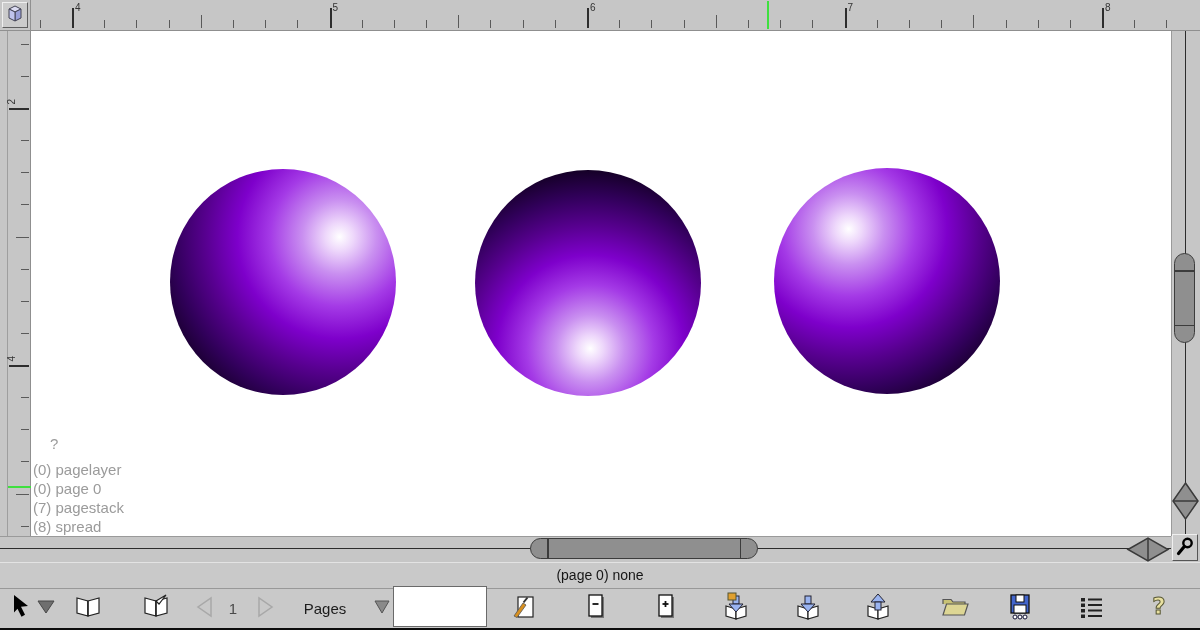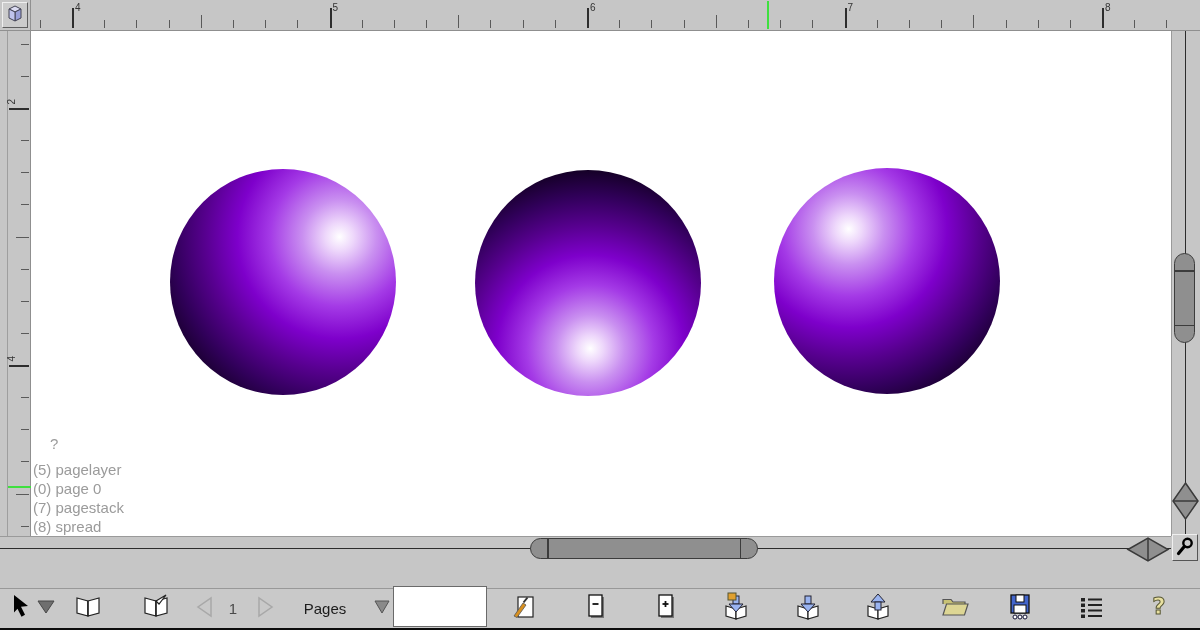--- a/index.html
+++ b/index.html
@@ -149,21 +149,21 @@
       <div class="vlabel" style="top: 319px;">4</div>
       <div class="vtick" style="width: 8px; top: 366.125px;"></div>
       <div class="vtick" style="width: 8px; top: 398.25px;"></div>
       <div class="vtick" style="width: 8px; top: 430.375px;"></div>
       <div class="vtick" style="width: 13px; top: 462.5px;"></div>
       <div class="vtick" style="width: 8px; top: 494.625px;"></div>
     </div>
 
   <div class="abs" id="canvas">
     <span class="ov" style="left: 19px; top: 404px; color: rgb(155, 155, 155);">?</span>
-    <span class="ov" style="left: 2px; top: 430px; color: rgb(155, 155, 155);">(5) pagelayer</span>
+    <span class="ov" style="left: 2px; top: 430px; color: rgb(155, 155, 155);">(0) pagelayer</span>
     <span class="ov" style="left: 2px; top: 449px; color: rgb(155, 155, 155);">(0) page 0</span>
     <span class="ov" style="left: 2px; top: 468px; color: rgb(155, 155, 155);">(7) pagestack</span>
     <span class="ov" style="left: 2px; top: 487px; color: rgb(155, 155, 155);">(8) spread</span>
   <div class="sphere" style="left: 139px; top: 138px; height: 226px; width: 226px; background: radial-gradient(circle at 75% 30%, rgb(255, 255, 255) 0%, rgb(238, 216, 251) 6%, rgb(201, 143, 240) 16%, rgb(164, 58, 230) 30%, rgb(126, 0, 203) 44%, rgb(87, 0, 143) 58%, rgb(48, 0, 89) 72%, rgb(16, 0, 30) 86%, rgb(6, 0, 12) 96%);"></div>
       <div class="sphere" style="left: 444px; top: 139px; height: 226px; width: 226px; background: radial-gradient(circle at 51% 79%, rgb(255, 255, 255) 0%, rgb(238, 216, 251) 6%, rgb(201, 143, 240) 16%, rgb(164, 58, 230) 30%, rgb(126, 0, 203) 44%, rgb(87, 0, 143) 58%, rgb(48, 0, 89) 72%, rgb(16, 0, 30) 86%, rgb(6, 0, 12) 96%);"></div>
       <div class="sphere" style="left: 743px; top: 137px; height: 226px; width: 226px; background: radial-gradient(circle at 33% 27%, rgb(255, 255, 255) 0%, rgb(238, 216, 251) 6%, rgb(201, 143, 240) 16%, rgb(164, 58, 230) 30%, rgb(126, 0, 203) 44%, rgb(87, 0, 143) 58%, rgb(48, 0, 89) 72%, rgb(16, 0, 30) 86%, rgb(6, 0, 12) 96%);"></div>
     </div>
 
   <div class="abs" id="vscroll">
     <div id="vtrack"></div>
@@ -195,20 +195,23 @@
 
   <div class="abs" id="zoombtn">
     <span>
       <svg width="22" height="22" viewBox="0 0 22 22">
         <circle cx="13.5" cy="8" r="4.2" fill="none" stroke="#000" stroke-width="2.4"></circle>
         <line x1="10.3" y1="11.5" x2="4.5" y2="18.5" stroke="#000" stroke-width="3.2" stroke-linecap="round"></line>
       </svg>
     </span>
   </div>
 
+  <div class="abs" id="statusbar">
+    <span>(page 0) none</span>
+  </div>
 
   <div class="abs" id="toolbar">
 
     <div class="titem" style="left:8px;width:28px">
       <span>
         <svg width="26" height="27" viewBox="0 0 26 27">
           <path d="M5,2 L19,13 L12,13.8 L16,21.8 L12.5,23.8 L8.5,15.8 L5,19.4 Z" fill="#000"></path>
         </svg>
       </span>
     </div>

